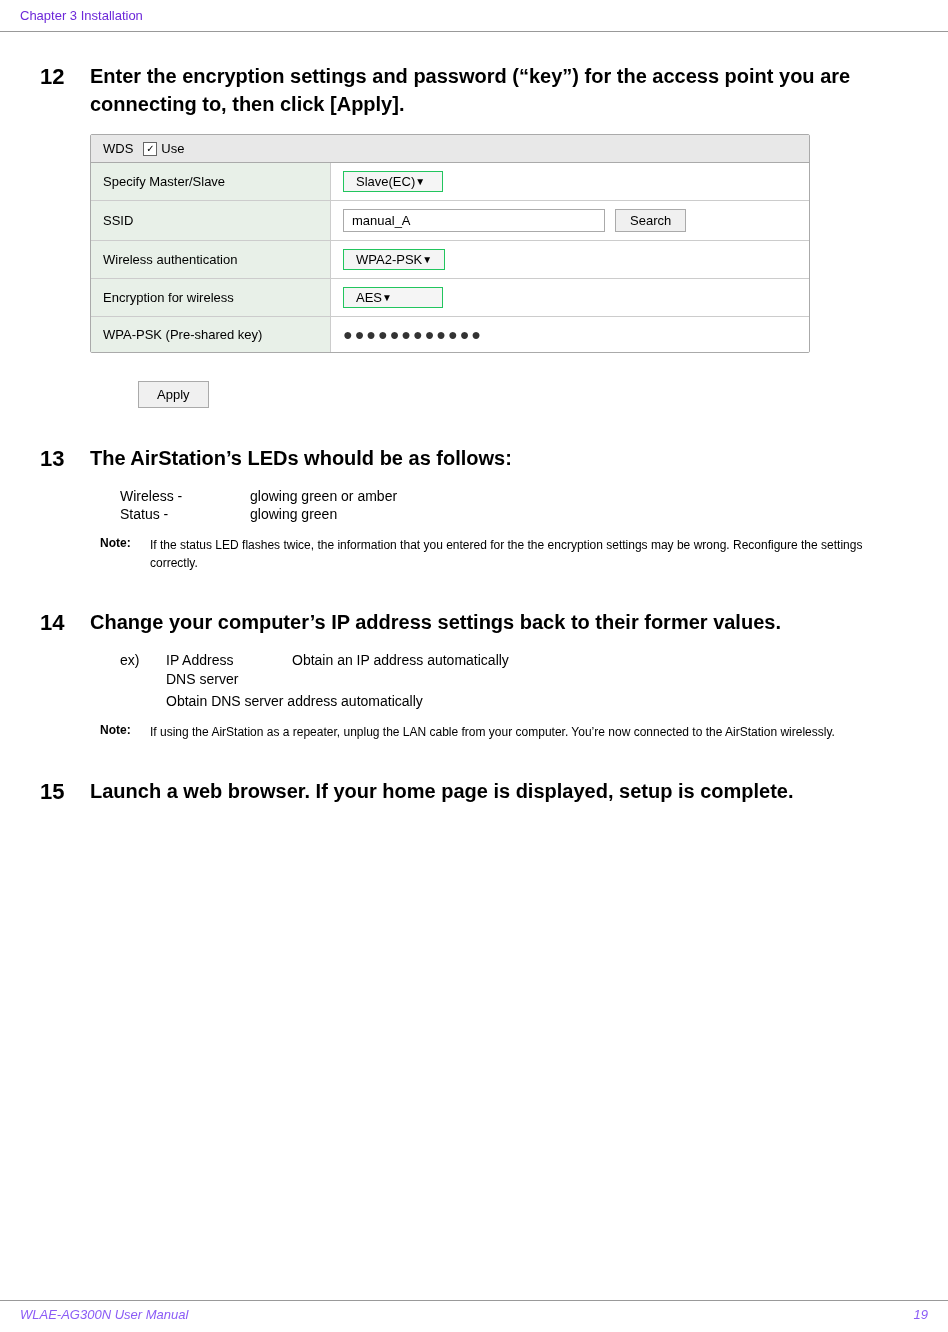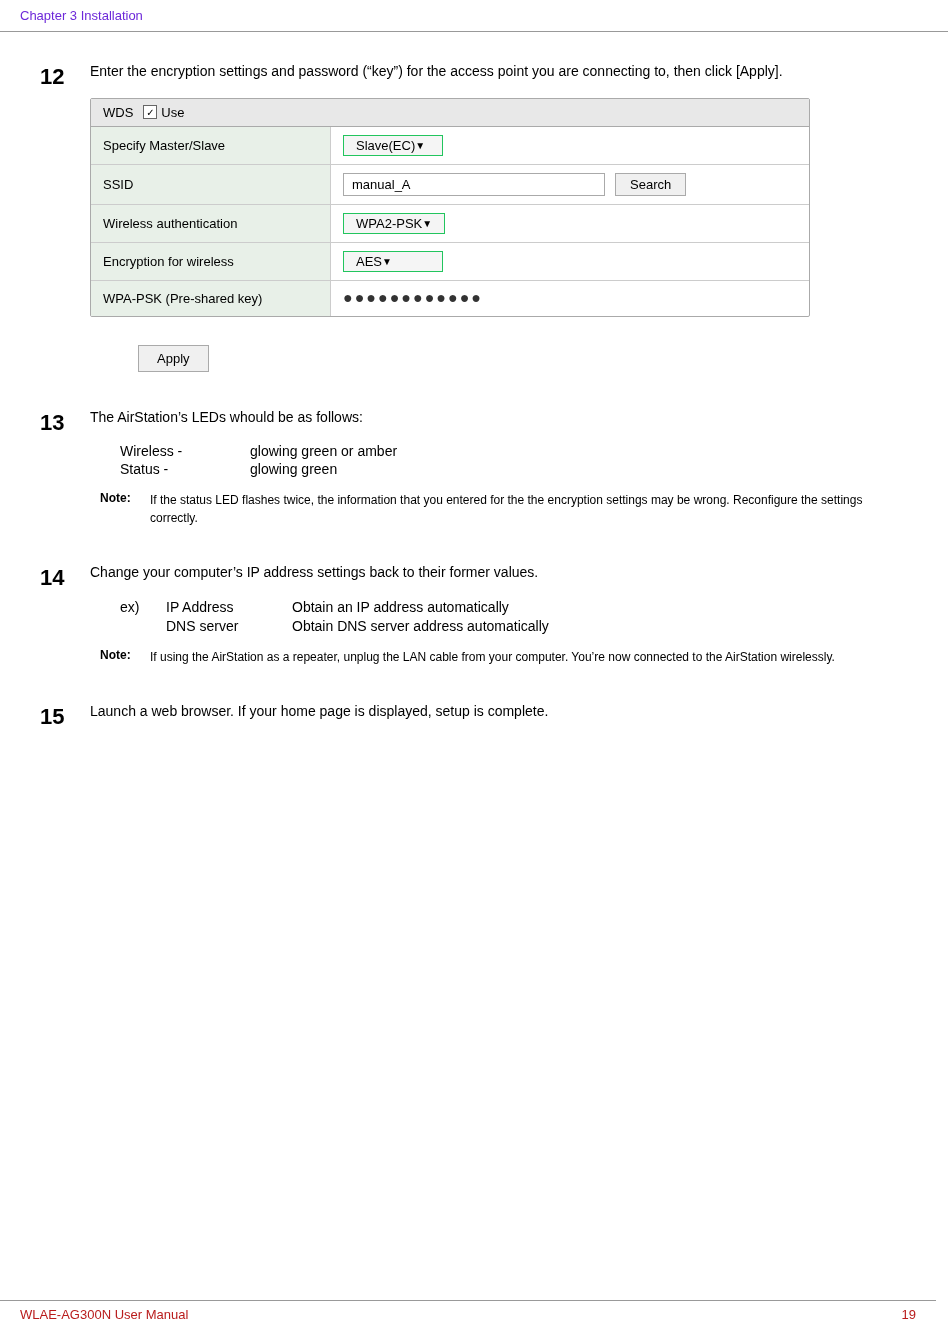--- a/index.html
+++ b/index.html
@@ -18,49 +18,50 @@
       align-items: center;
       padding: 8px 20px;
       border-bottom: 1px solid #999;
       font-size: 13px;
       color: #6d28d9;
     }
     .page-footer {
       position: absolute;
       bottom: 10px;
       left: 0;
-      right: 12px;
+      right: 0;
       display: flex;
       justify-content: space-between;
       padding: 0 20px;
       border-top: 1px solid #999;
       padding-top: 6px;
       font-size: 13px;
-      color: #b91c1c;
+      color: #8b5cf6;
+      font-style: italic;
     }
     .content {
       padding: 30px 40px 60px 40px;
     }
     .step-block {
       display: flex;
       margin-bottom: 36px;
       align-items: flex-start;
     }
     .step-number {
       font-size: 22px;
       font-weight: bold;
       min-width: 50px;
       padding-top: 2px;
     }
     .step-content {
       flex: 1;
     }
     .step-title {
-      font-size: 14px;
-      font-weight: normal;
+      font-size: 20px;
+      font-weight: bold;
       margin-bottom: 16px;
       line-height: 1.4;
     }
     
     .settings-panel {
       border: 1px solid #aaa;
       border-radius: 2px;
       overflow: hidden;
       width: 720px;
       margin-bottom: 16px;
@@ -304,21 +305,21 @@
   <div class="step-block" style="margin-top:20px;">
     <div class="step-number">14</div>
     <div class="step-content">
       <p class="step-title">Change your computer’s IP address settings back to their former values.</p>
       <div class="ex-block">
         <div class="ip-row" style="display:flex; gap:6px; margin-bottom:3px;">
           <span class="ex-prefix">ex)</span>
           <span class="ip-label">IP Address</span>
           <span>Obtain an IP address automatically</span>
         </div>
-        <div class="ip-row" style="display:flex; gap:6px; margin-bottom:3px; padding-left:46px;">
+        <div class="ip-row" style="display:flex; gap:6px; margin-bottom:3px; padding-left:46px;flex-direction:column;">
           <span class="ip-label">DNS server</span>
           <span>Obtain DNS server address automatically</span>
         </div>
       </div>
       <div class="note-block">
         <span class="note-label">Note:</span>
         <span class="note-text">If using the AirStation as a repeater, unplug the LAN cable from your computer.  You’re now connected to the AirStation wirelessly.</span>
       </div>
     </div>
   </div>

